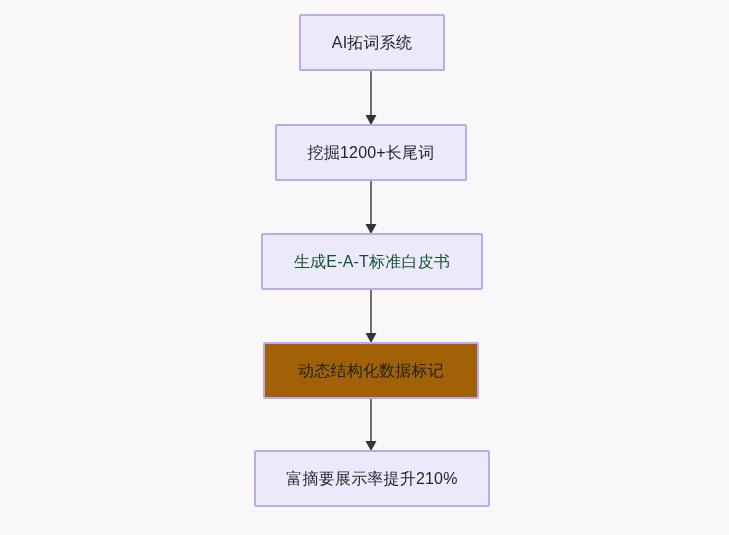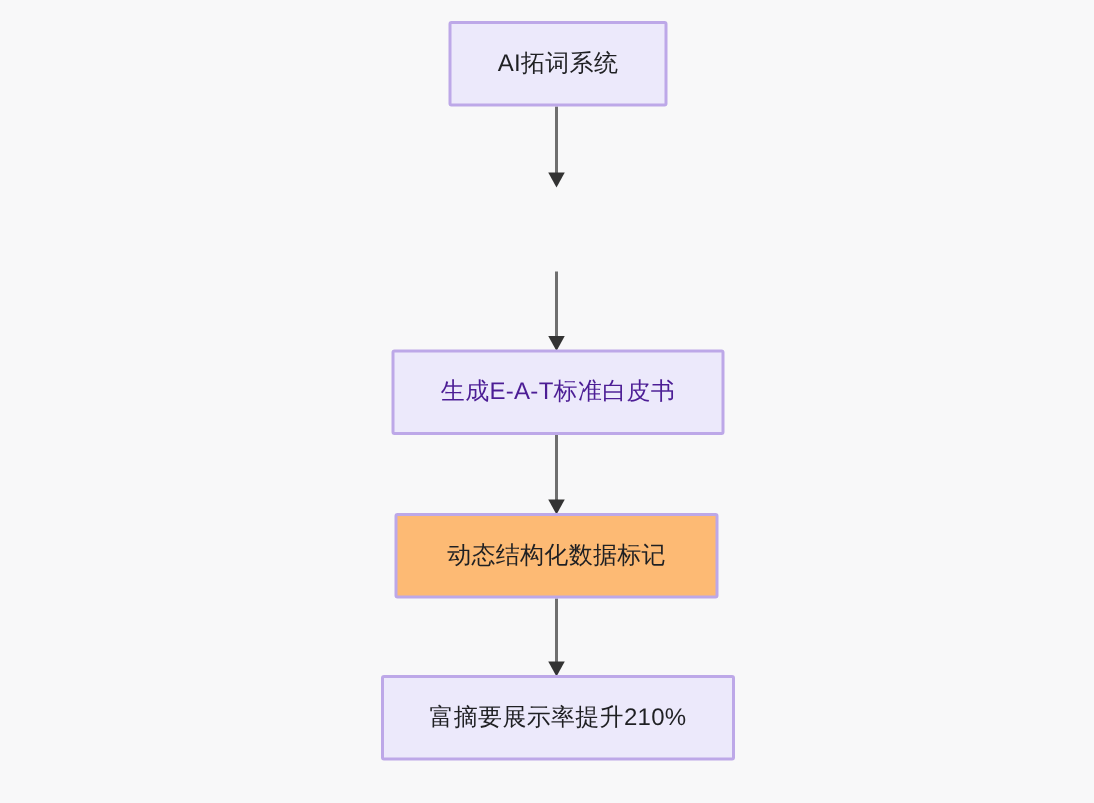--- a/index.html
+++ b/index.html
@@ -82,23 +82,26 @@
   <div class="edge" id="edge-4" style="left: 359px; top: 399px;">
     <svg width="24" height="60" viewBox="0 0 24 60">
       <line class="edge-line" x1="12" y1="0" x2="12" y2="44" style="stroke: rgb(111, 111, 111);"></line>
       <polygon class="edge-arrow" points="12,52 6.5,42 17.5,42" style="fill: rgb(51, 51, 51);"></polygon>
     </svg>
   </div>
 
   <div class="node" id="node-1" style="left: 299px; top: 14px; width: 146px; height: 57px; background: rgb(236, 233, 251); border-color: rgb(189, 168, 232); color: rgb(31, 32, 35);">
     <span class="node-label">AI拓词系统</span>
   </div>
-  <div class="node" id="node-3" style="left: 261px; top: 233px; width: 222px; height: 57px; background: rgb(236, 233, 251); border-color: rgb(189, 168, 232); color: #4c1d95;">
+  <div class="node" id="node-2" style="left: 275px; top: 124px; width: 192px; height: 57px; background: rgb(236, 233, 251); border-color: rgb(189, 168, 232); color: rgb(31, 32, 35);">
+    <span class="node-label">挖掘1200+长尾词</span>
+  </div>
+  <div class="node" id="node-3" style="left: 261px; top: 233px; width: 222px; height: 57px; background: rgb(236, 233, 251); border-color: rgb(189, 168, 232); color: #14532d;">
     <span class="node-label">生成E-A-T标准白皮书</span>
   </div>
-  <div class="node" id="node-4" style="left: 263px; top: 342px; width: 216px; height: 57px; background: #fdba74; border-color: rgb(189, 168, 232); color: rgb(31, 32, 35);">
+  <div class="node" id="node-4" style="left: 263px; top: 342px; width: 216px; height: 57px; background: #a16207; border-color: rgb(189, 168, 232); color: rgb(31, 32, 35);">
     <span class="node-label">动态结构化数据标记</span>
   </div>
   <div class="node" id="node-5" style="left: 254px; top: 450px; width: 236px; height: 57px; background: rgb(236, 233, 251); border-color: rgb(189, 168, 232); color: rgb(31, 32, 35);">
     <span class="node-label">富摘要展示率提升210%</span>
   </div>
 
 </div>
 
 </body></html>

